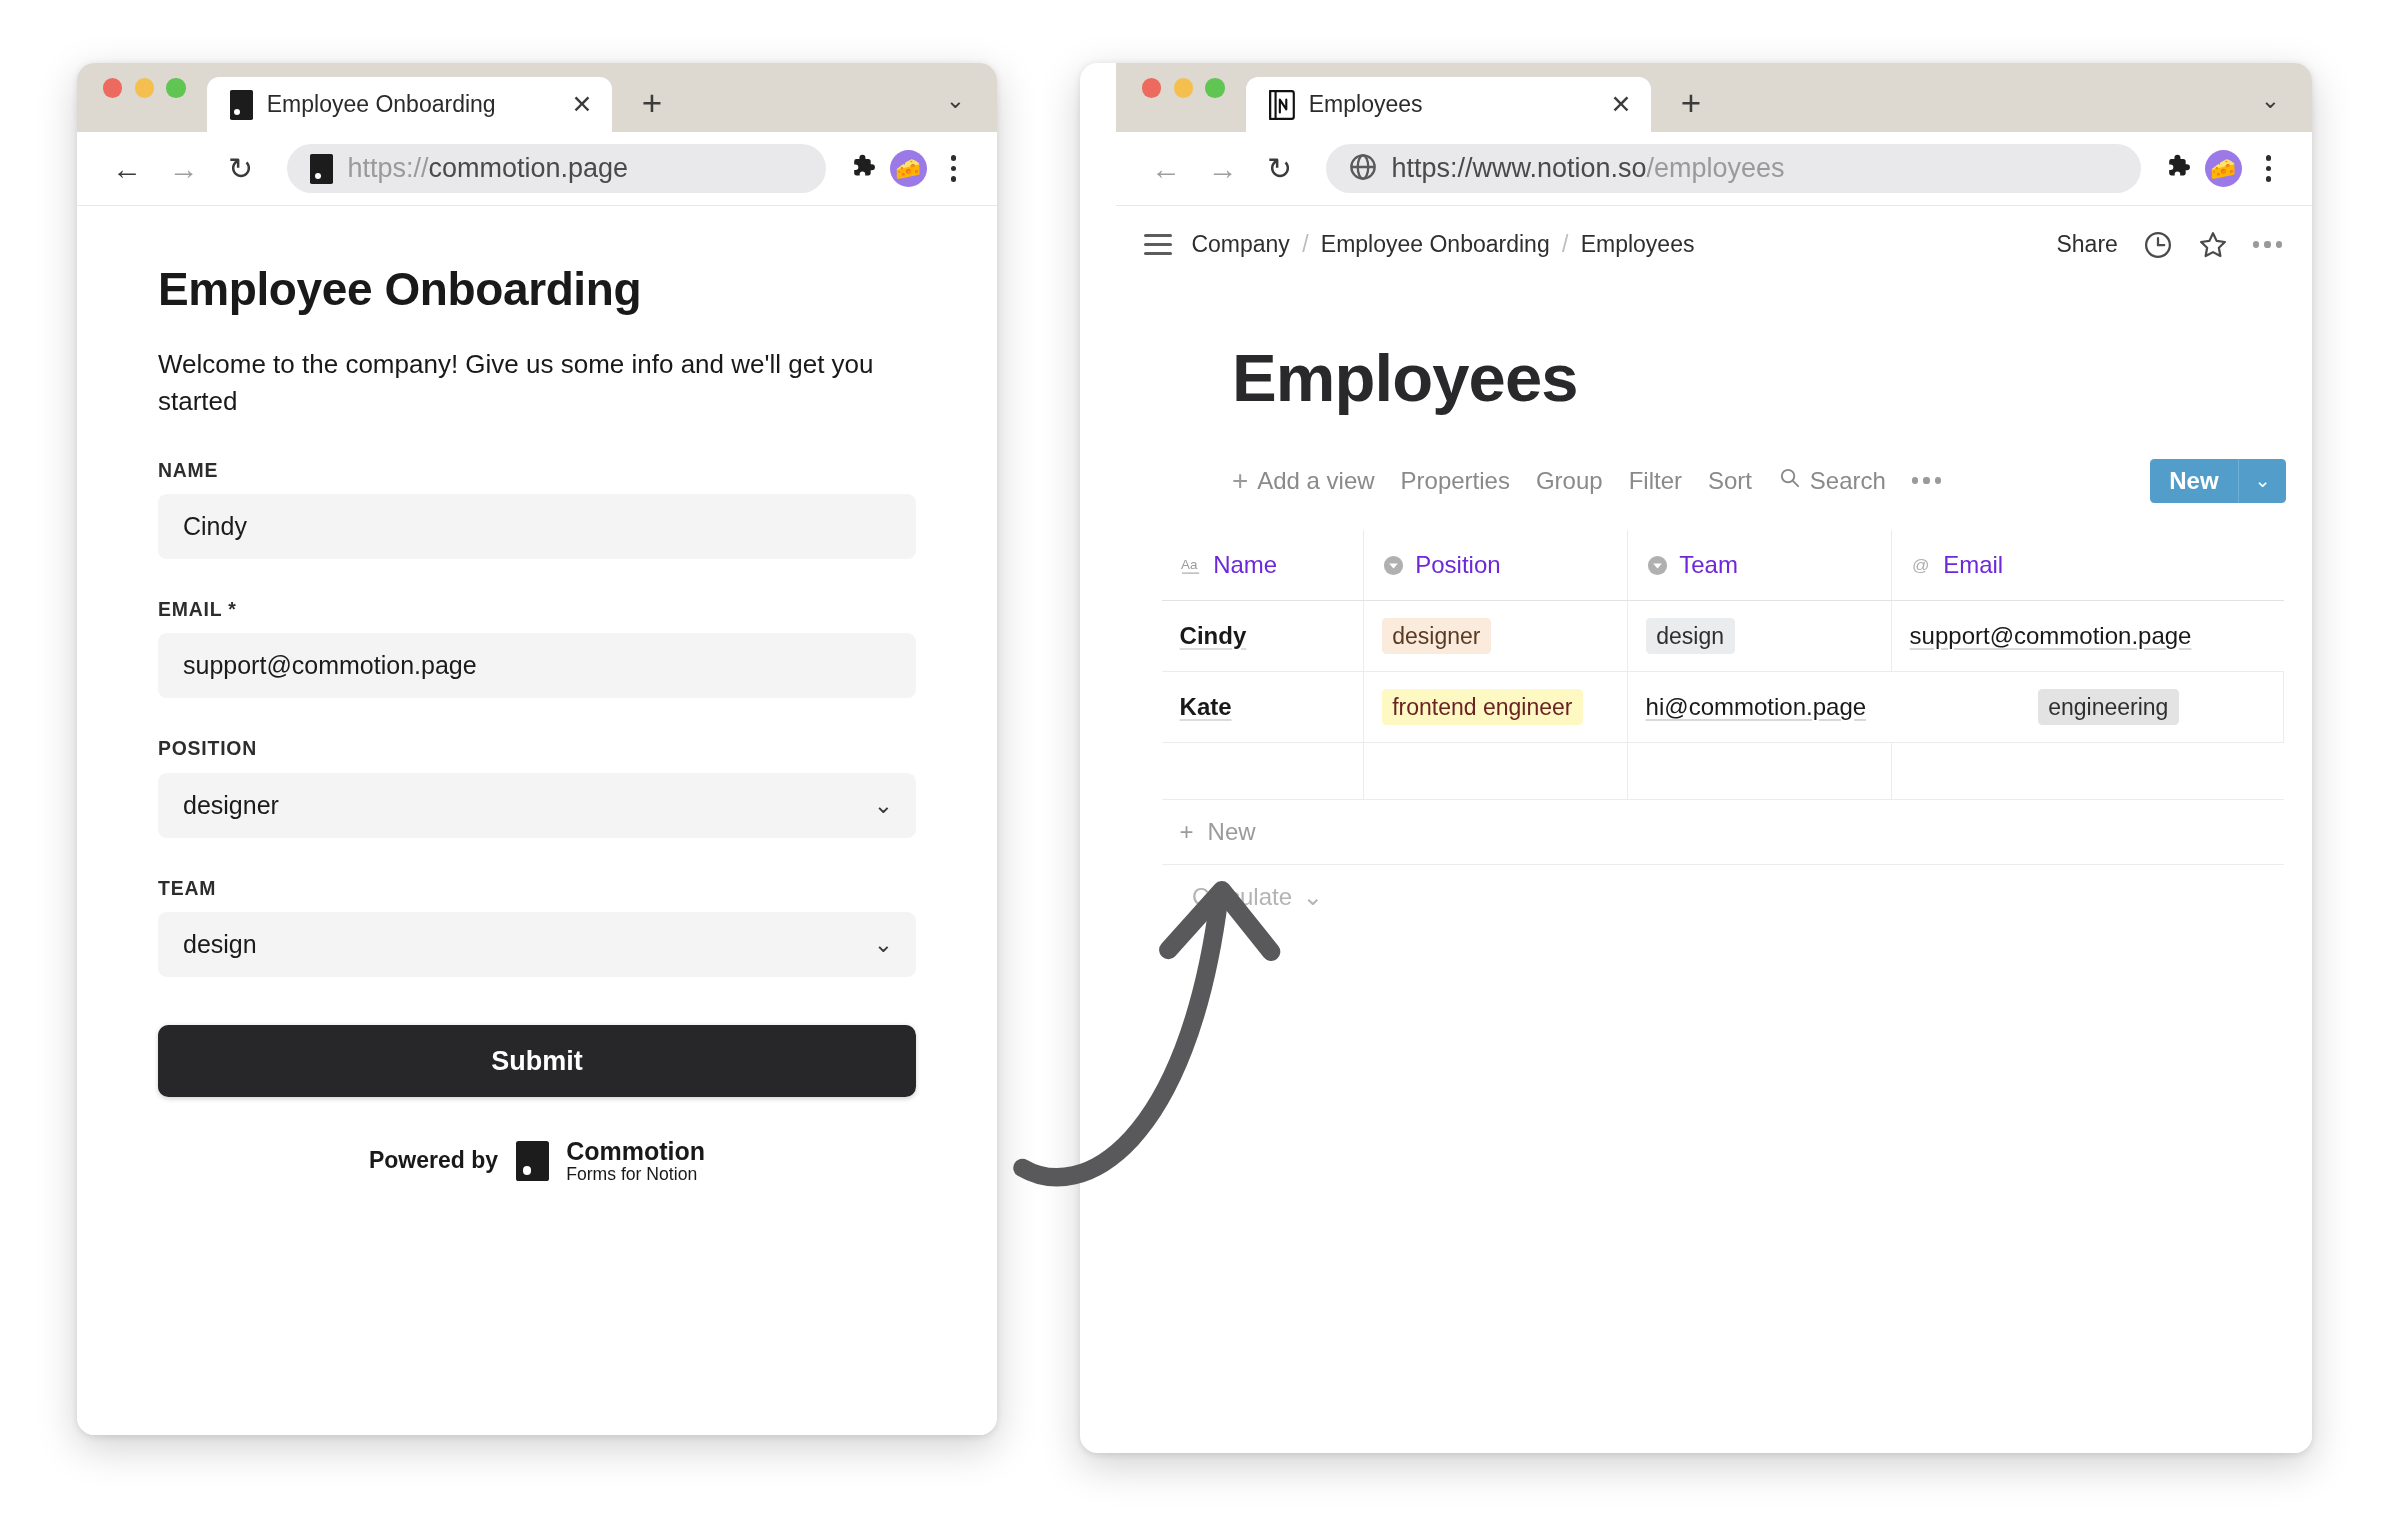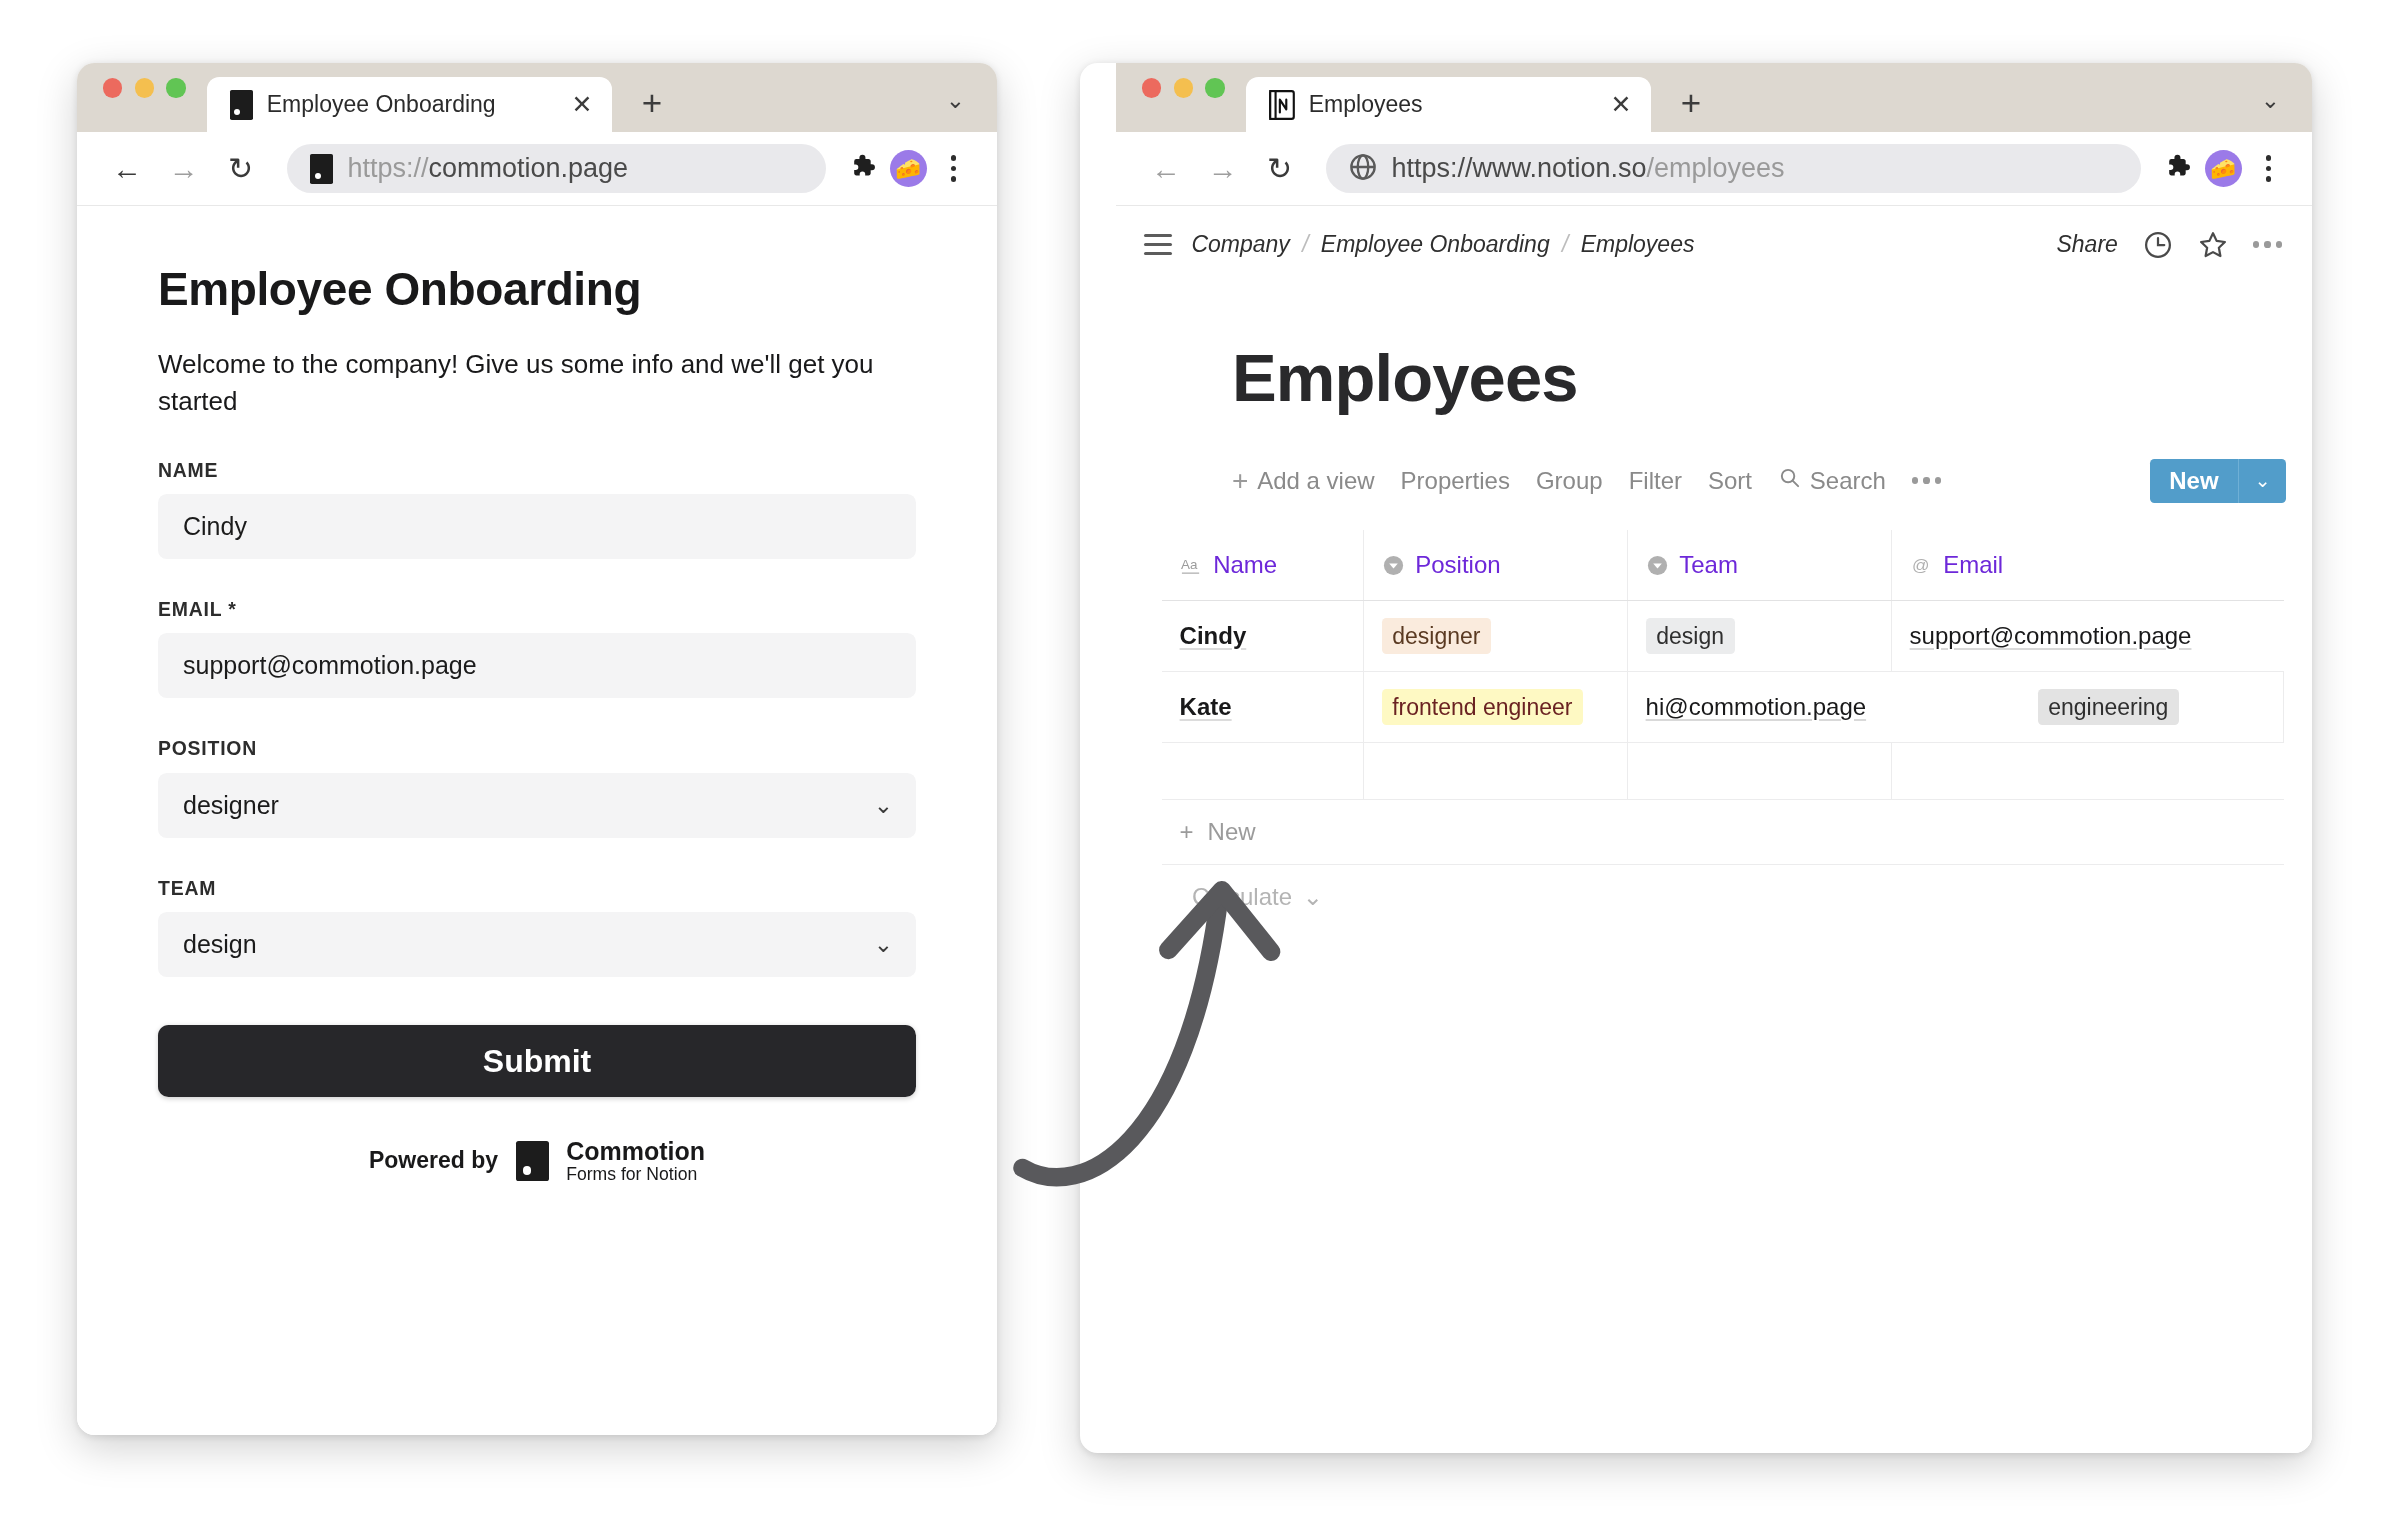--- a/index.html
+++ b/index.html
@@ -110,21 +110,21 @@
     font-size: 25px; color:#1b1b1b; cursor:text;
   }
   .select-box {
     height: 65px; background:#f4f4f5; border-radius: 8.8px;
     display:flex; align-items:center; justify-content:space-between;
     padding: 0 23px 0 25px; font-size: 25px; color:#1b1b1b; cursor:pointer;
   }
   .select-chev { font-size: 23px; color:#3a3a3a; }
   .submit-btn {
     margin-top: 48px; height: 72px; background:#27272a; border-radius: 10.6px;
-    color:#ffffff; font-size: 32px; font-weight: 700;
+    color:#ffffff; font-size: 27px; font-weight: 700;
     display:flex; align-items:center; justify-content:center; cursor:pointer;
     box-shadow: 0 1.8px 5.3px rgba(0,0,0,0.18);
   }
   .powered {
     margin-top: 40px; display:flex; align-items:center; justify-content:center; gap: 17.6px;
   }
   .powered-label { font-size: 23px; font-weight: 700; color:#19191a; }
   .logo-mark {
     width: 33px; height: 40px; background:#1c1c1c; border-radius: 2.6px; position:relative; flex:none;
   }
@@ -134,21 +134,20 @@
   }
   .logo-text { line-height: 1.12; }
   .logo-name { font-size: 25px; font-weight: 700; color:#19191a; }
   .logo-tag { font-size: 17.6px; color:#19191a; }
 
   
   #right-window { left: 1080px; top: 63px; width: 1232px; height: 1390px; padding-left: 36px; }
   .notion-head {
     height: 77px; display:flex; align-items:center; padding: 0 30px 0 28px; gap: 19.4px;
     background:#fff;
-    font-style:italic;
   }
   .hamburger { width: 28px; display:flex; flex-direction:column; gap:6.2px; cursor:pointer; flex:none; }
   .hamburger i { height: 2.6px; background:#5c5c5c; border-radius:1.8px; display:block; }
   .crumbs { display:flex; align-items:center; gap: 12.3px; font-size: 23px; color:#2f2f2f; }
   .crumb { cursor:pointer; white-space:nowrap; }
   .crumb-sep { color:#bdbdbd; }
   .head-right { margin-left:auto; display:flex; align-items:center; gap: 25px; }
   .share-btn { font-size: 23px; color:#2f2f2f; cursor:pointer; }
   .hi { width: 30px; height: 30px; cursor:pointer; flex:none; }
 

